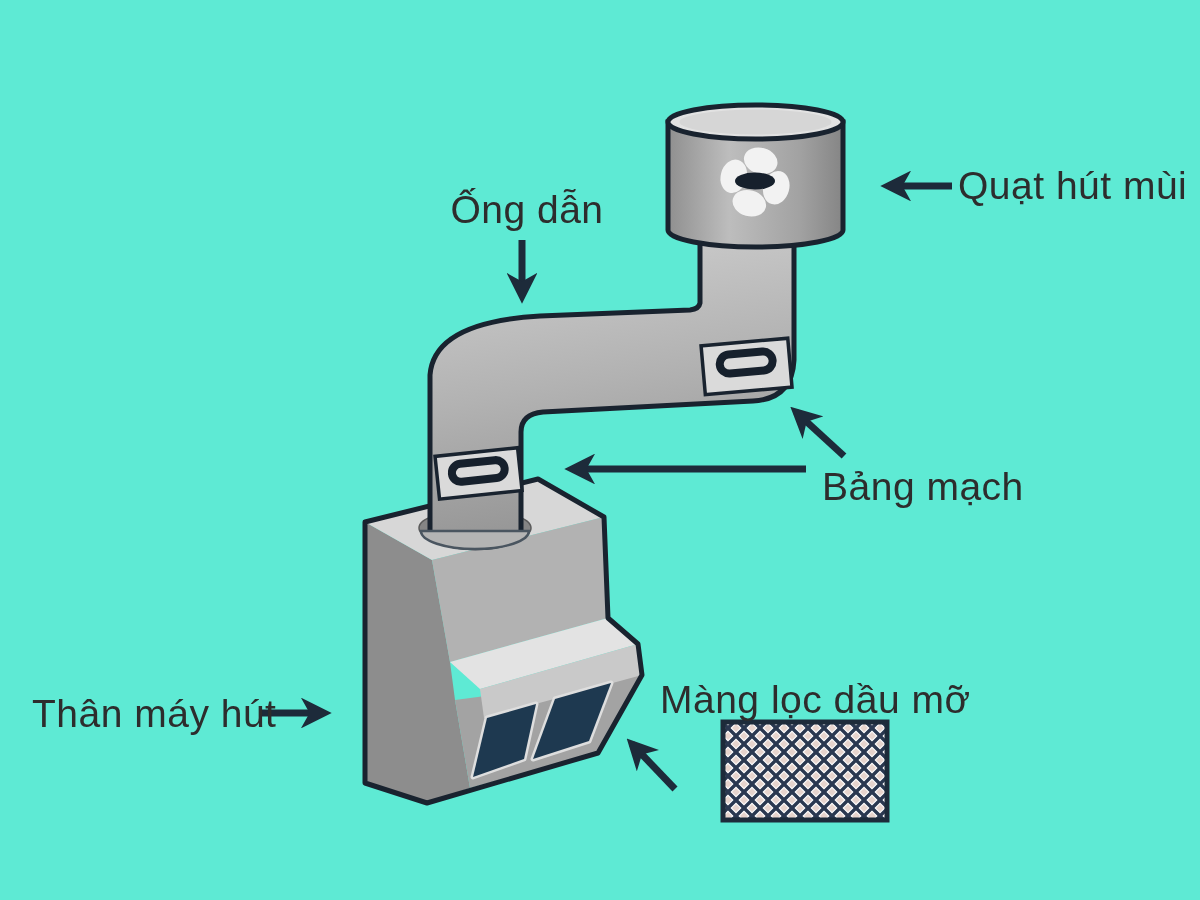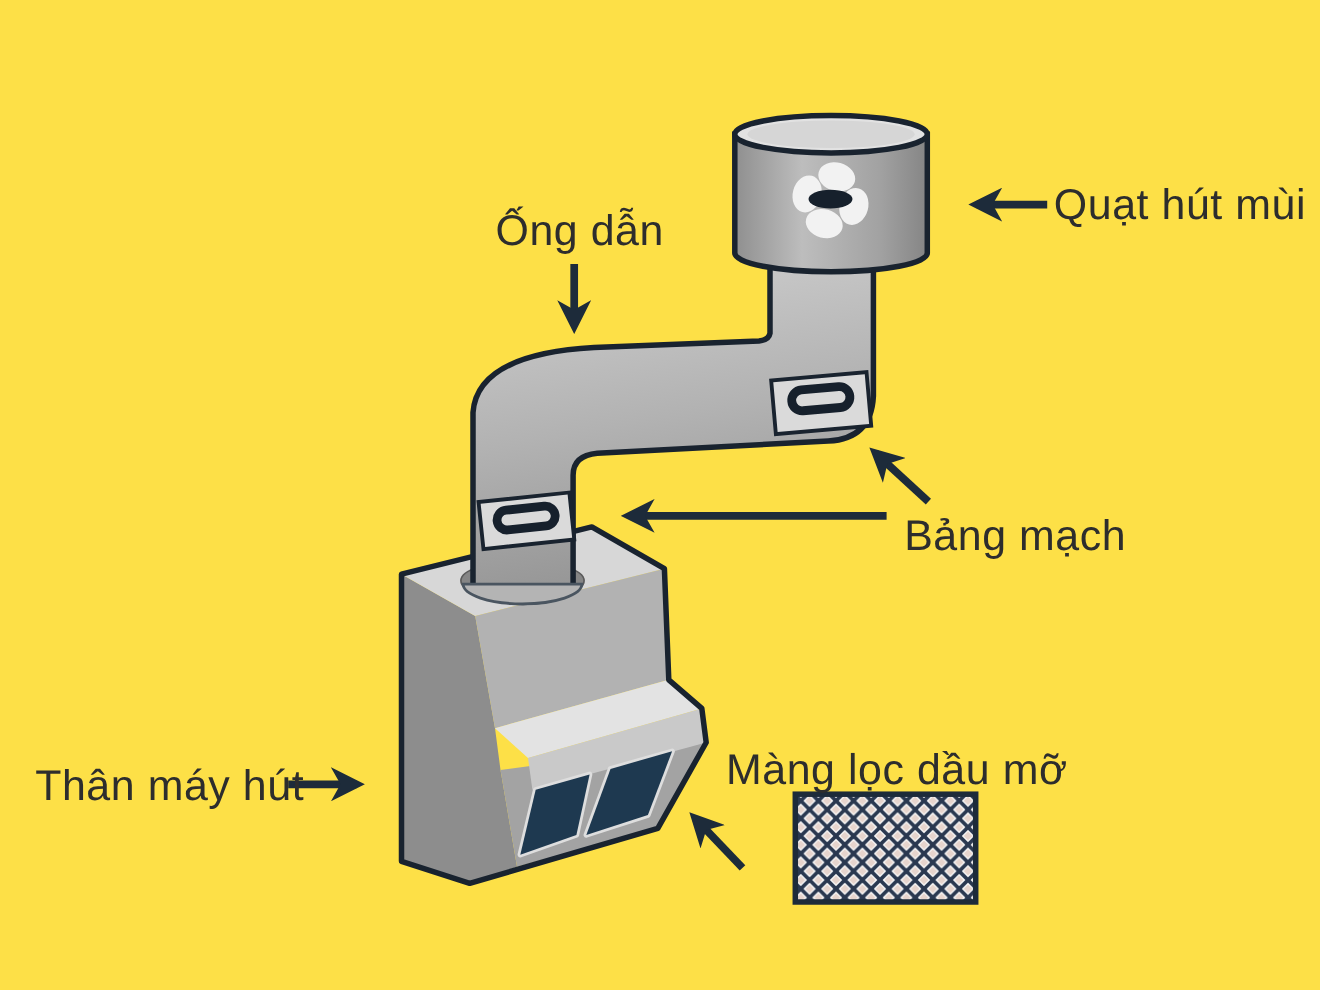--- a/index.html
+++ b/index.html
@@ -1,20 +1,20 @@
 <!DOCTYPE html>
 <html><head>
 <meta charset="utf-8">
 <style>
   html, body { margin: 0; padding: 0; background: #ffffff; }
   .stage {
     position: relative;
     width: 1200px;
     height: 900px;
-    background: #fde047;
+    background: #5eead4;
     overflow: hidden;
     font-family: "Liberation Sans", "DejaVu Sans", sans-serif;
   }
   svg { display: block; }
   text.diagram-label {
     font-family: "Liberation Sans", "DejaVu Sans", sans-serif;
     font-size: 39px;
     fill: #2d2d2d;
     letter-spacing: 0.5px;
   }

